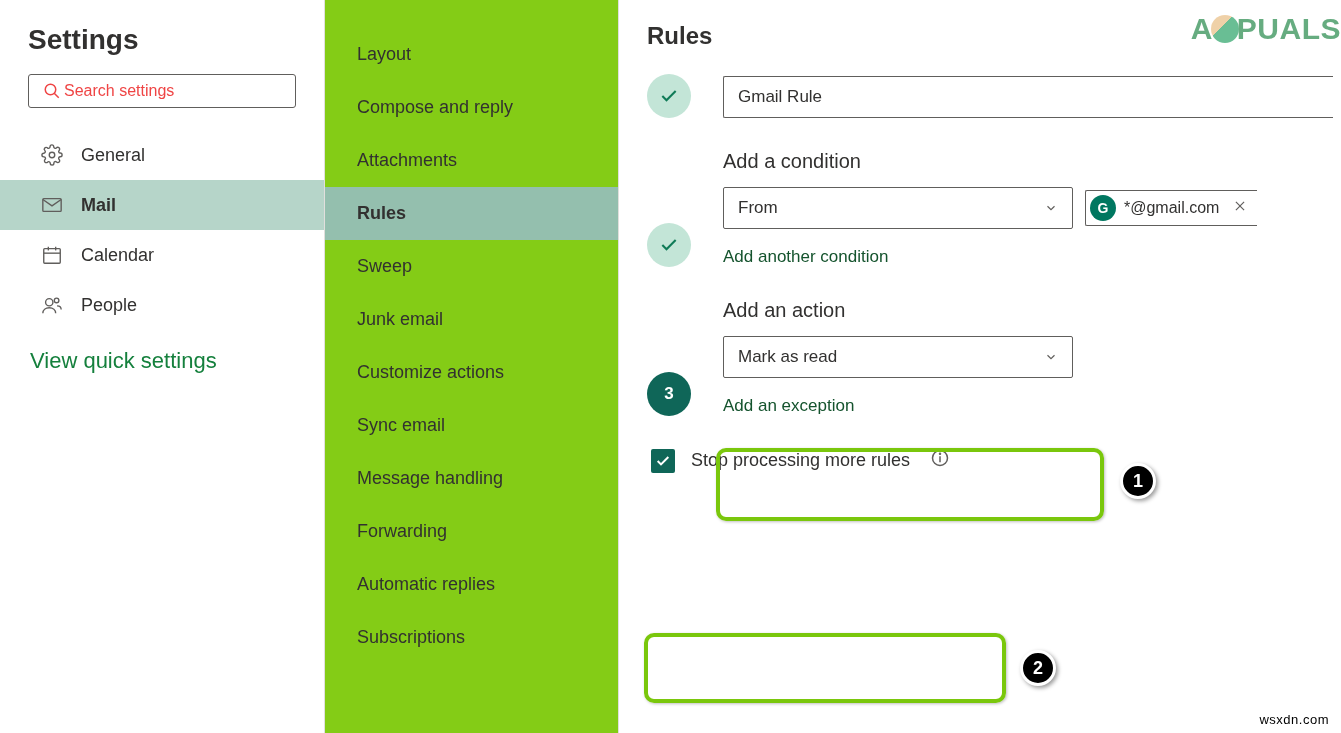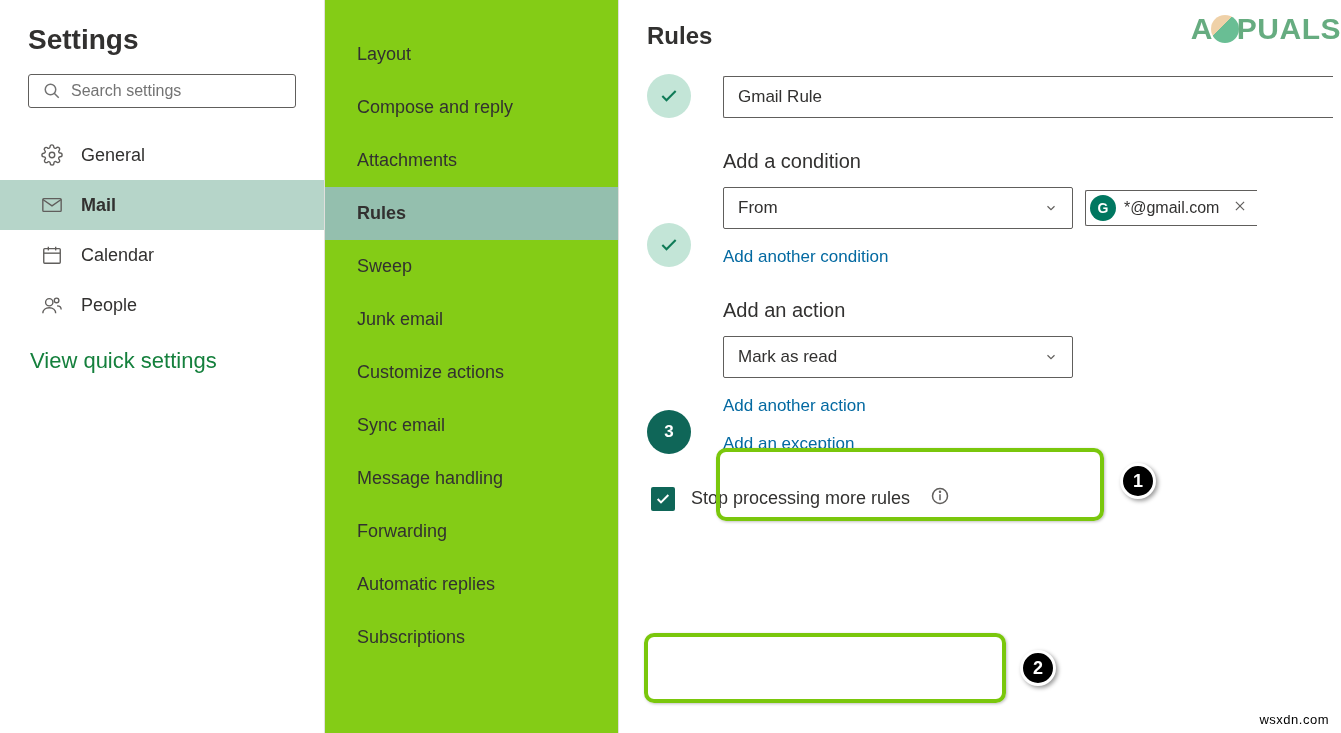--- a/index.html
+++ b/index.html
@@ -23,25 +23,25 @@
   }
   .primary-nav h1 {
     font-size: 28px;
     font-weight: 600;
     padding: 0 28px 18px;
   }
   .search-box {
     margin: 0 28px 22px;
     display: flex;
     align-items: center;
-    gap: 10px;
+    gap: 3px;
     border: 1px solid #605e5c;
     border-radius: 3px;
     padding: 7px 14px;
-    color: #737373;
+    color: #ef4444;
   }
   .search-box svg { flex: 0 0 auto; }
   .search-box span { font-size: 16px; }
   .nav-list { list-style: none; }
   .nav-item {
     display: flex;
     align-items: center;
     gap: 18px;
     padding: 14px 41px;
     font-size: 18px;
@@ -130,21 +130,21 @@
     justify-content: space-between;
   }
   .first-row-input {
     width: 610px;
     border-right: none;
     border-top-right-radius: 0;
     border-bottom-right-radius: 0;
   }
   .dropdown svg { color: #605e5c; }
   .link-action {
-    color: #0369a1;
+    color: #14532d;
     font-size: 17px;
     font-weight: 500;
     margin-top: 18px;
     cursor: pointer;
   }
   .cond-row {
     display: flex;
     gap: 12px;
     align-items: center;
   }
@@ -377,21 +377,20 @@
   <div class="step-row" style="margin-bottom:18px;">
     <div class="step-badge step-active">3</div>
     <div class="step-body">
       <div class="step-title">Add an action</div>
       <div class="dropdown">
         <span>Mark as read</span>
         <svg width="14" height="14" viewBox="0 0 24 24" fill="none" stroke="currentColor" stroke-width="2">
             <polyline points="6 9 12 15 18 9"></polyline>
           </svg>
       </div>
-      <div class="link-action">Add another action</div>
       <div class="link-action">Add an exception</div>
     </div>
   </div>
 
   <div class="cbx-row">
     <div class="cbx">
       <svg width="16" height="16" viewBox="0 0 24 24" fill="none" stroke="currentColor" stroke-width="3">
           <polyline points="4,12 9,17 20,6"></polyline>
         </svg>
     </div>

